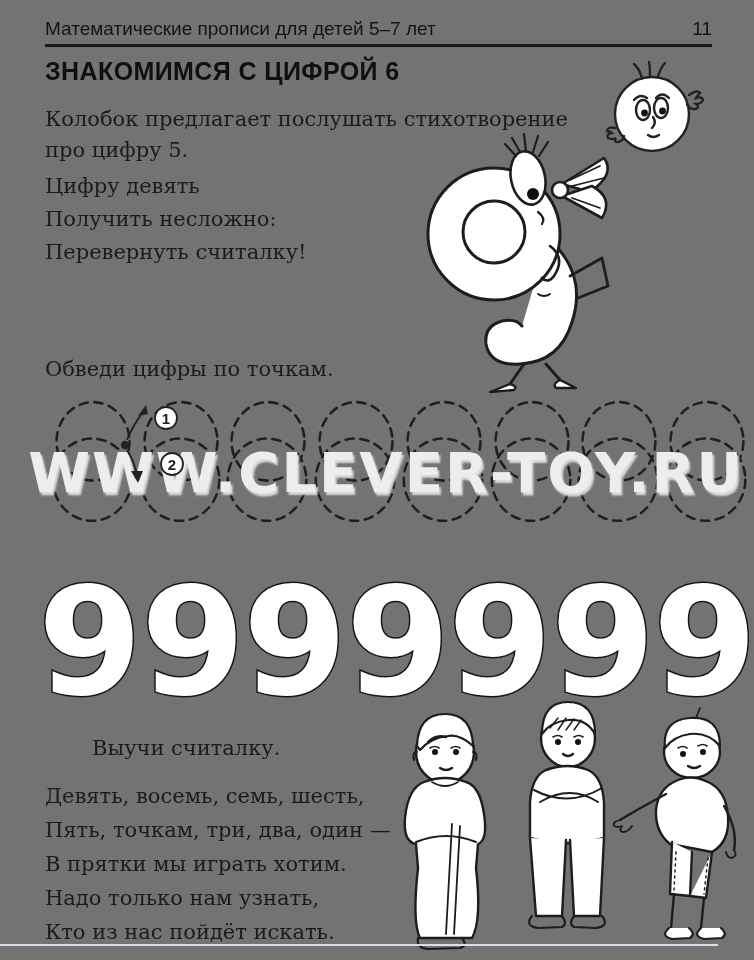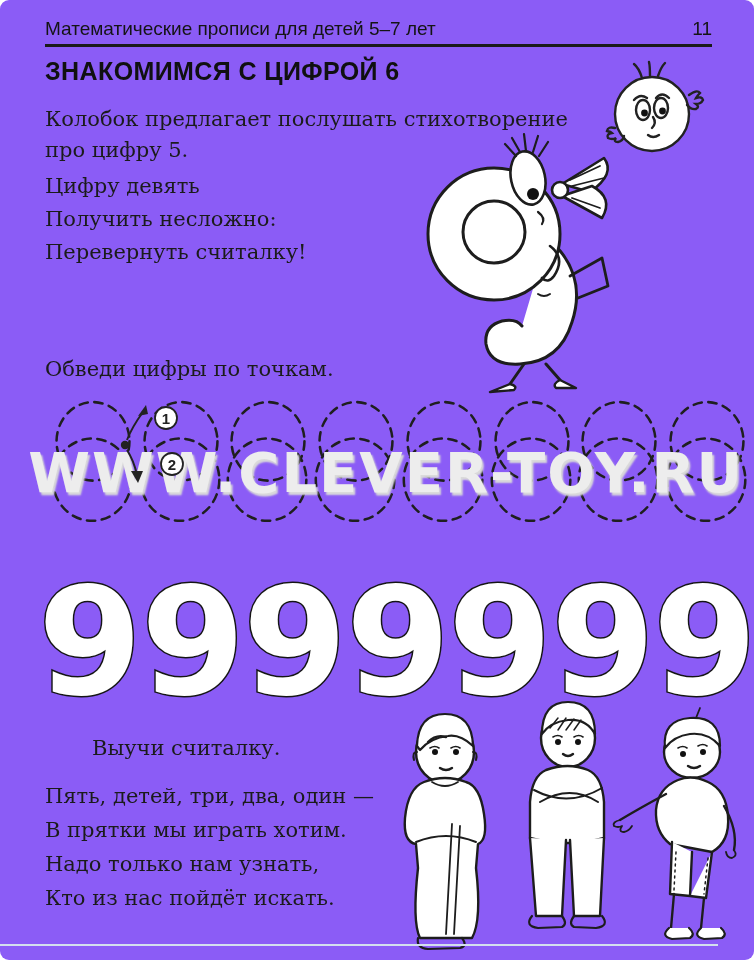--- a/index.html
+++ b/index.html
@@ -1,19 +1,19 @@
 <!DOCTYPE html>
 <html><head>
 <meta charset="utf-8">
 <style>
   html,body{margin:0;padding:0;}
   body{background:#ffffff;}
   .page{
-    position:relative; width:754px; height:960px; background:#8b5cf6;
-    font-family:"DejaVu Serif", serif; color:#1b1b1b; overflow:hidden;border-radius:9px;
+    position:relative; width:754px; height:960px; background:#737373;
+    font-family:"DejaVu Serif", serif; color:#1b1b1b; overflow:hidden;
   }
   
   .header-row{position:absolute; left:45px; top:18px; width:667px;
     font-family:"Liberation Sans", sans-serif; font-size:19px; color:#141414;
     display:flex; justify-content:space-between; align-items:baseline;}
   .header-rule{position:absolute; left:45px; top:44px; width:667px; height:3px;}
   .section-title{position:absolute; left:45px; top:57px;
     font-family:"Liberation Sans", sans-serif; font-weight:bold; font-size:25px;
     letter-spacing:.4px; color:#101010;}
   
@@ -203,21 +203,22 @@
       <text x="48" y="114" text-anchor="middle" font-family="DejaVu Sans, sans-serif" font-weight="bold" font-size="150" fill="#ffffff" stroke="#151515" stroke-width="3" paint-order="stroke">9</text>
     </svg>
       <svg width="97" height="128" viewBox="0 0 97 128">
       <text x="48" y="114" text-anchor="middle" font-family="DejaVu Sans, sans-serif" font-weight="bold" font-size="150" fill="#ffffff" stroke="#151515" stroke-width="3" paint-order="stroke">9</text>
     </svg>
   </div>
 
   <div class="task task-rhyme">Выучи считалку.</div>
 
   <div class="poem2">
-    <div>Пять, детей, три, два, один —</div>
+    <div>Девять, восемь, семь, шесть,</div>
+    <div>Пять, точкам, три, два, один —</div>
     <div>В прятки мы играть хотим.</div>
     <div>Надо только нам узнать,</div>
     <div>Кто из нас пойдёт искать.</div>
   </div>
 
   <svg class="children" width="364" height="264" viewBox="0 0 364 264">
     <g fill="none" stroke="#1d1d1d" stroke-width="2.4" stroke-linecap="round" stroke-linejoin="round">
 
       <ellipse cx="55" cy="62" rx="29" ry="31" fill="#fff"></ellipse>
       <path d="M27,56 Q28,24 55,24 Q82,24 83,56 Q70,44 58,46 Q40,48 30,60 Z" fill="#fff" stroke-width="2.2"></path>

